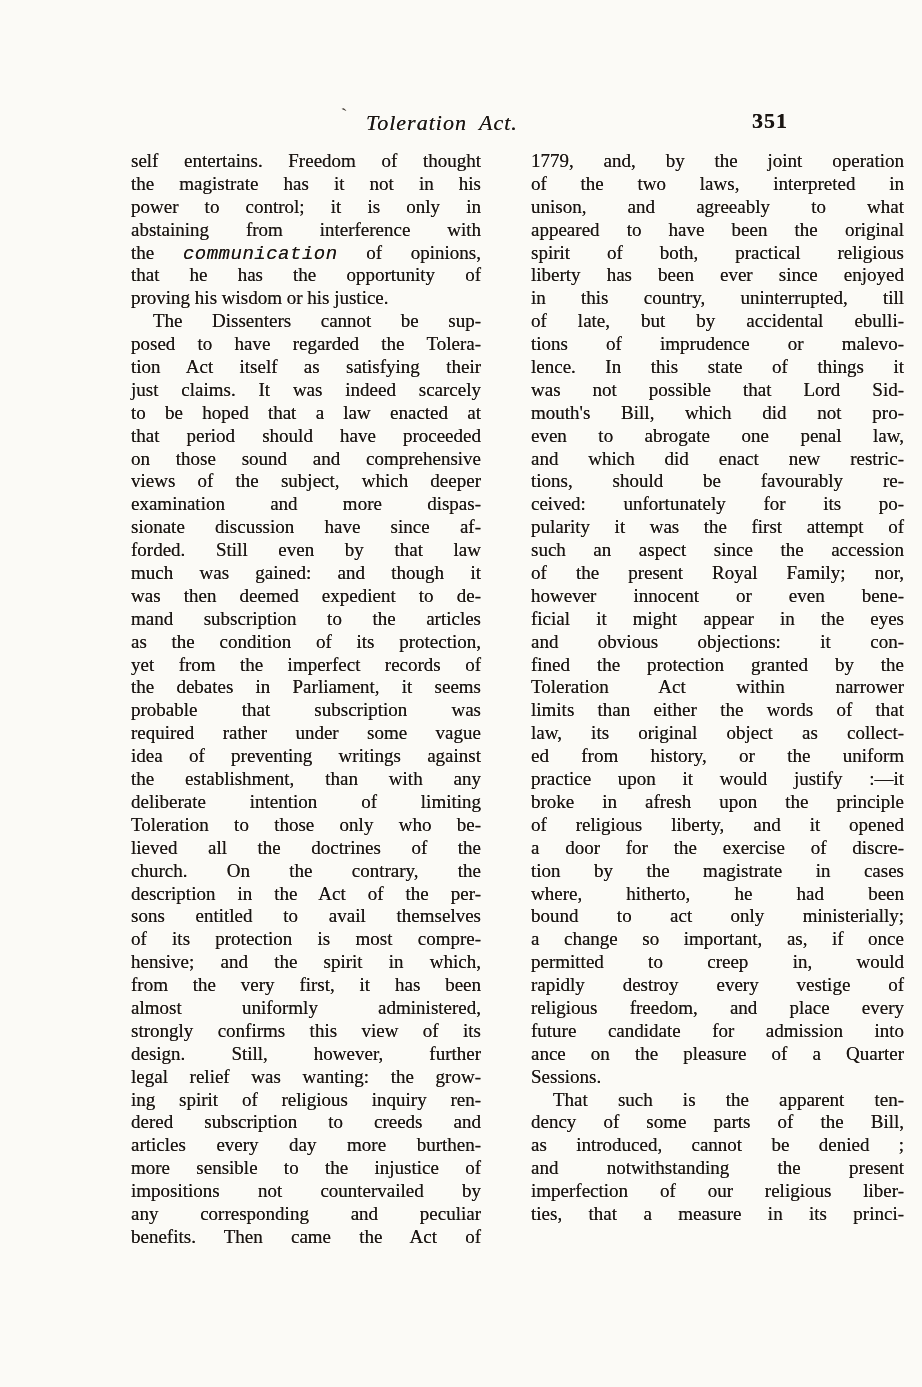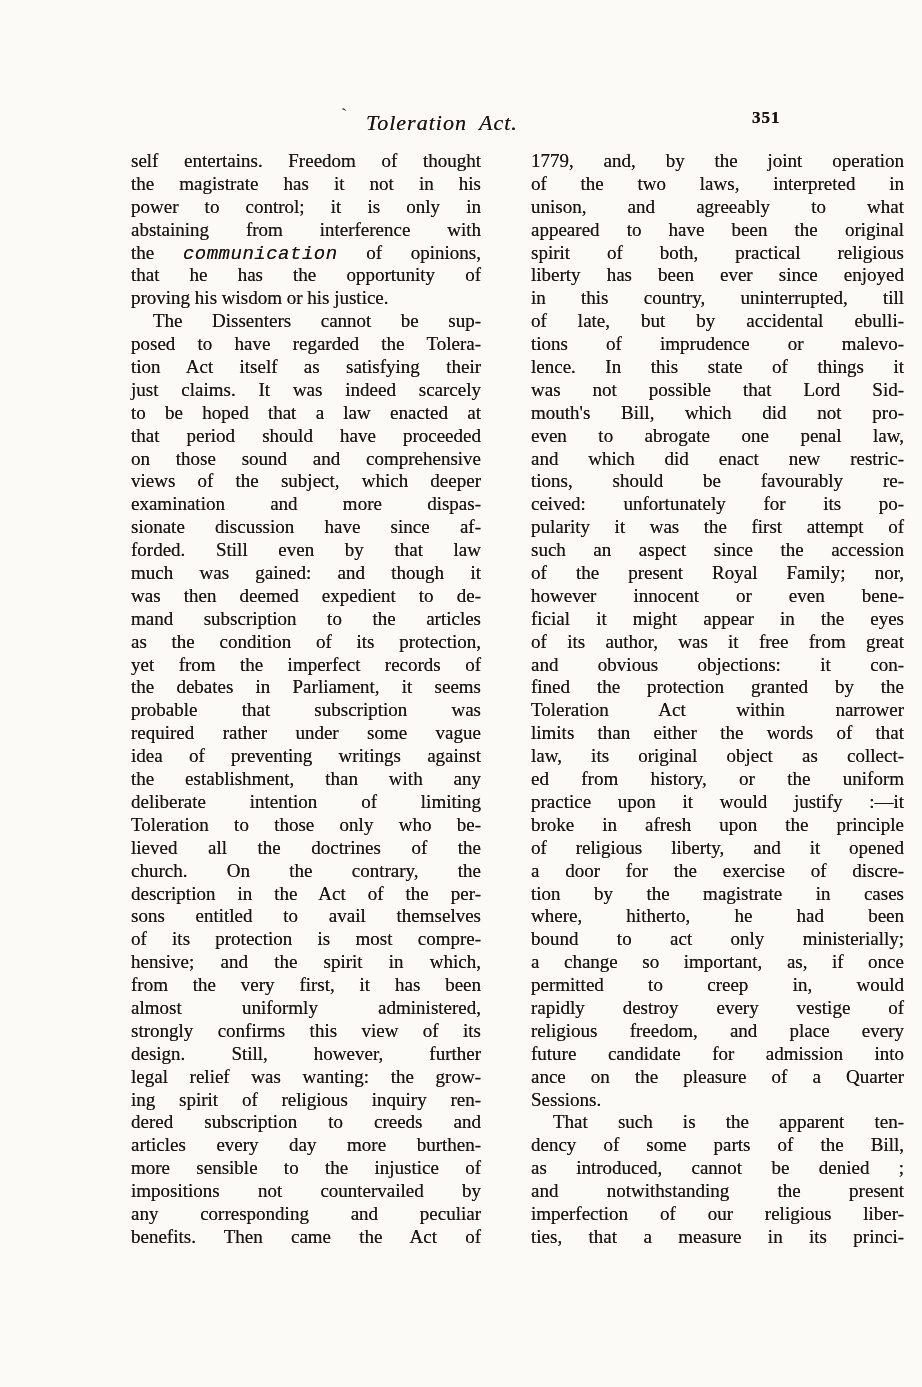--- a/index.html
+++ b/index.html
@@ -32,21 +32,21 @@
     letter-spacing: 1px;
     word-spacing: 6px;
     text-shadow: 0 0 0.5px rgba(20,15,10,0.8);
     text-align: center;
   }
   .page-number {
     position: absolute;
     top: 108px;
     left: 752px;
     font-weight: bold;
-    font-size: 17px;
+    font-size: 22px;
     letter-spacing: 1px;
     text-shadow: 0 0 0.6px rgba(20,15,10,0.9);
   }
   .scan-artifact {
     position: absolute;
     top: 104px;
     left: 342px;
     font-size: 20px;
     color: #3a332c;
     transform: rotate(-12deg);
@@ -163,21 +163,20 @@
         <div class="line">mouth's Bill, which did not pro-</div>
         <div class="line">even to abrogate one penal law,</div>
         <div class="line">and which did enact new restric-</div>
         <div class="line">tions, should be favourably re-</div>
         <div class="line">ceived: unfortunately for its po-</div>
         <div class="line">pularity it was the first attempt of</div>
         <div class="line">such an aspect since the accession</div>
         <div class="line">of the present Royal Family; nor,</div>
         <div class="line">however innocent or even bene-</div>
         <div class="line">ficial it might appear in the eyes</div>
-        <div class="line">of its author, was it free from great</div>
         <div class="line">and obvious objections: it con-</div>
         <div class="line">fined the protection granted by the</div>
         <div class="line">Toleration Act within narrower</div>
         <div class="line">limits than either the words of that</div>
         <div class="line">law, its original object as collect-</div>
         <div class="line">ed from history, or the uniform</div>
         <div class="line">practice upon it would justify :—it</div>
         <div class="line">broke in afresh upon the principle</div>
         <div class="line">of religious liberty, and it opened</div>
         <div class="line">a door for the exercise of discre-</div>

